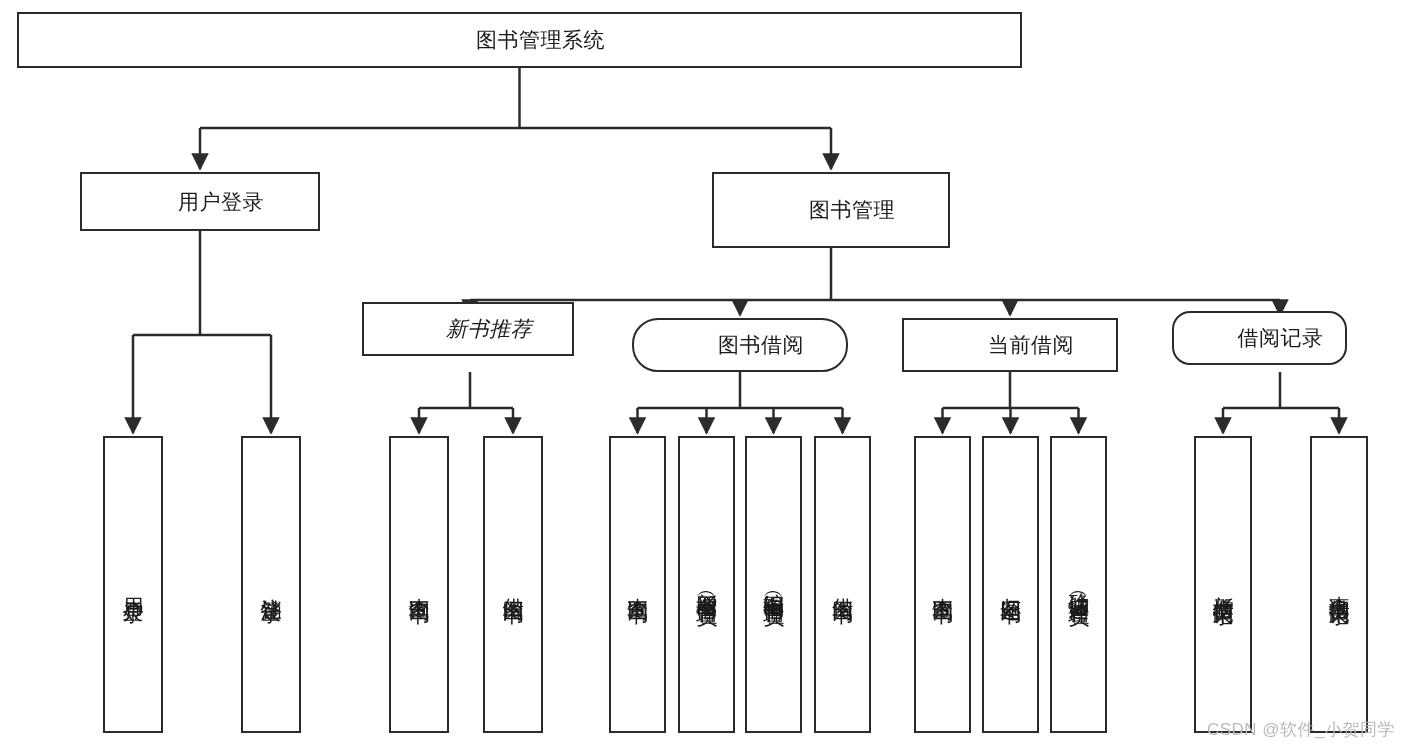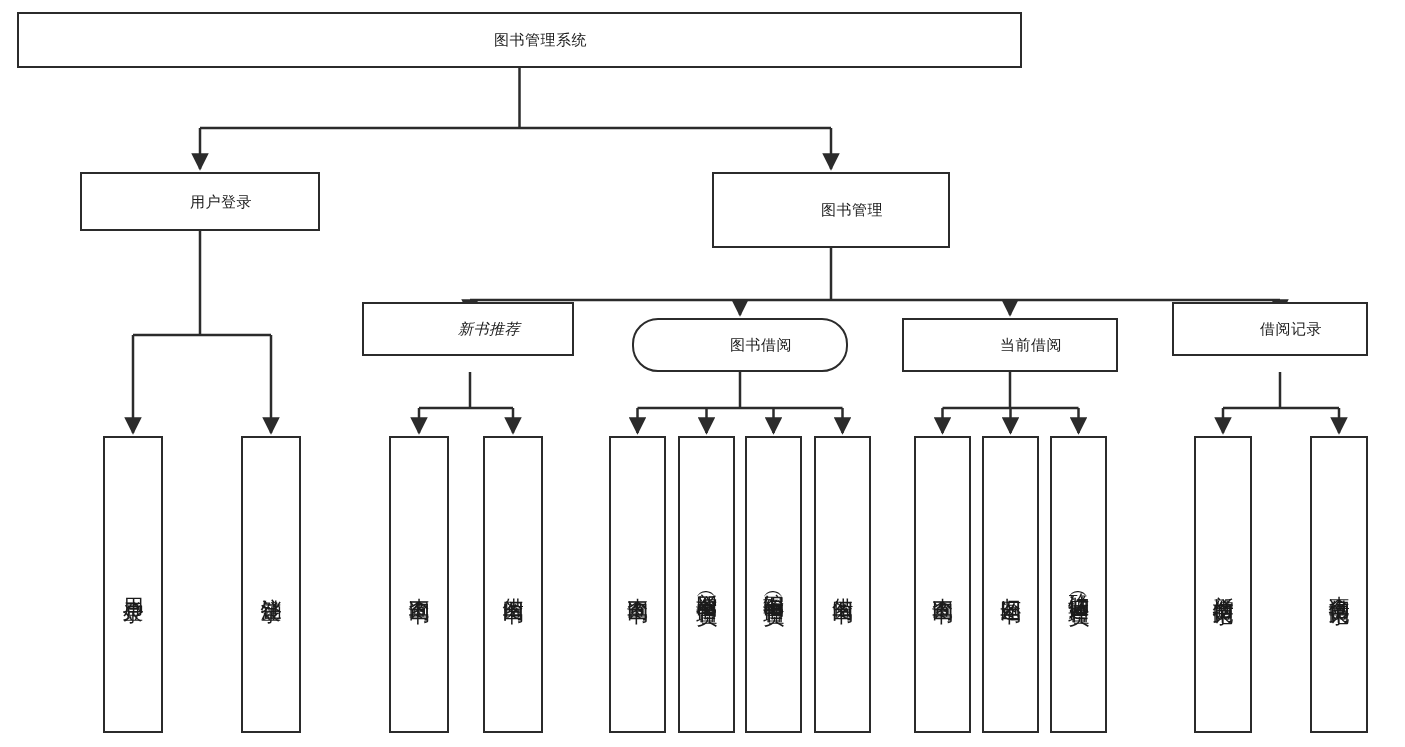--- a/index.html
+++ b/index.html
@@ -31,21 +31,21 @@
     position: absolute;
     box-sizing: border-box;
     background: #ffffff;
     border: 2px solid #2b2b2b;
     display: flex;
     align-items: center;
     justify-content: center;
     color: #1b1b1b;
   }
   .node.horizontal {
-    font-size: 15px;
+    font-size: 21px;
     line-height: 1.2;
     letter-spacing: 0.5px;
     padding-left: 42px;
   }
   .node.vertical {
     writing-mode: vertical-rl;
     text-orientation: upright;
     font-size: 21px;
     line-height: 1.25;
     letter-spacing: 2px;
@@ -133,21 +133,21 @@
       </div>
       <div class="node horizontal" style="left: 362px; top: 302px; width: 212px; height: 54px; font-style: italic;">
         <span class="label">新书推荐</span>
       </div>
       <div class="node horizontal" style="left: 632px; top: 318px; width: 216px; height: 54px; border-radius: 26px;">
         <span class="label">图书借阅</span>
       </div>
       <div class="node horizontal" style="left: 902px; top: 318px; width: 216px; height: 54px;">
         <span class="label">当前借阅</span>
       </div>
-      <div class="node horizontal" style="left: 1172px; top: 302px; width: 196px; height: 54px;">
+      <div class="node horizontal" style="left: 1172px; top: 311px; width: 175px; height: 54px; border-radius: 18px;">
         <span class="label">借阅记录</span>
       </div>
       <div class="node vertical" style="left: 103px; top: 436px; width: 60px; height: 297px;">
         <span class="label">用户登录</span>
       </div>
       <div class="node vertical" style="left: 241px; top: 436px; width: 60px; height: 297px;">
         <span class="label">注销登录</span>
       </div>
       <div class="node vertical" style="left: 389px; top: 436px; width: 60px; height: 297px;">
         <span class="label">查询图书</span>
@@ -177,13 +177,14 @@
         <span class="label">确认归还（管理员）</span>
       </div>
       <div class="node vertical" style="left: 1194px; top: 436px; width: 58px; height: 297px;">
         <span class="label">新增借阅记录</span>
       </div>
       <div class="node vertical" style="left: 1310px; top: 436px; width: 58px; height: 297px;">
         <span class="label">查询借阅记录</span>
       </div>
     </div>
 
+  <div id="watermark">CSDN @软件_小贺同学</div>
 </div>
 
 </body></html>

